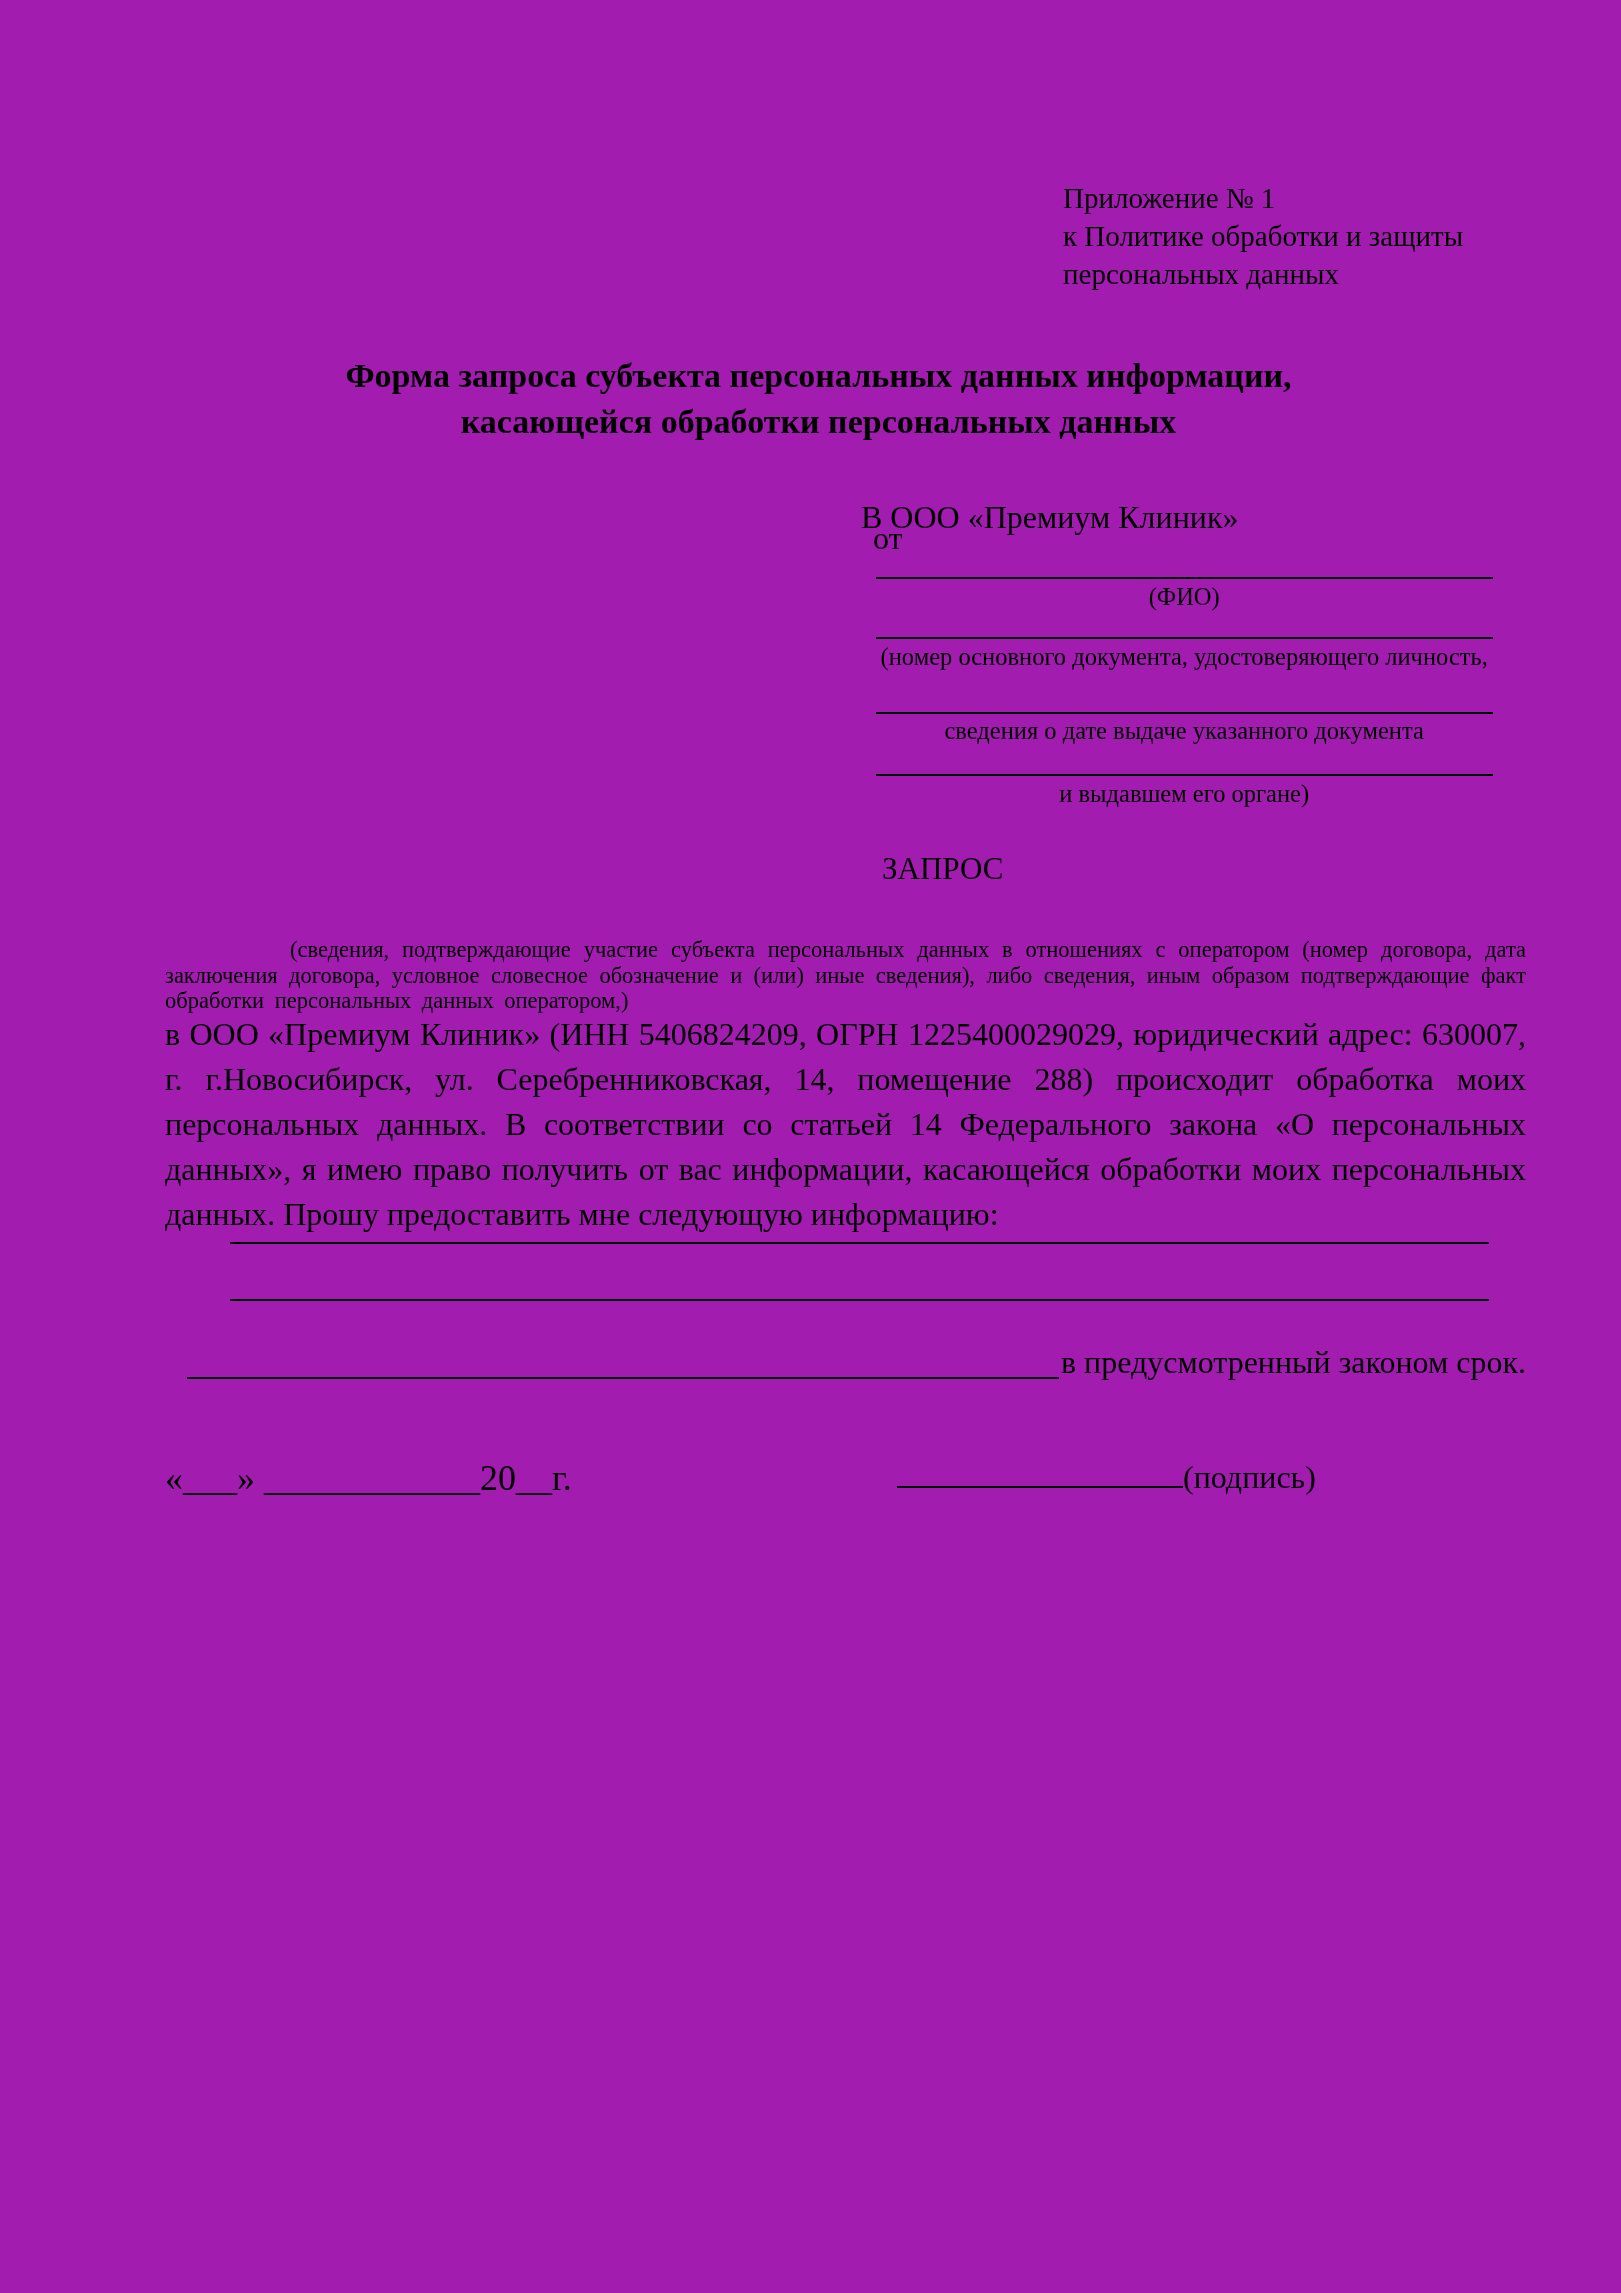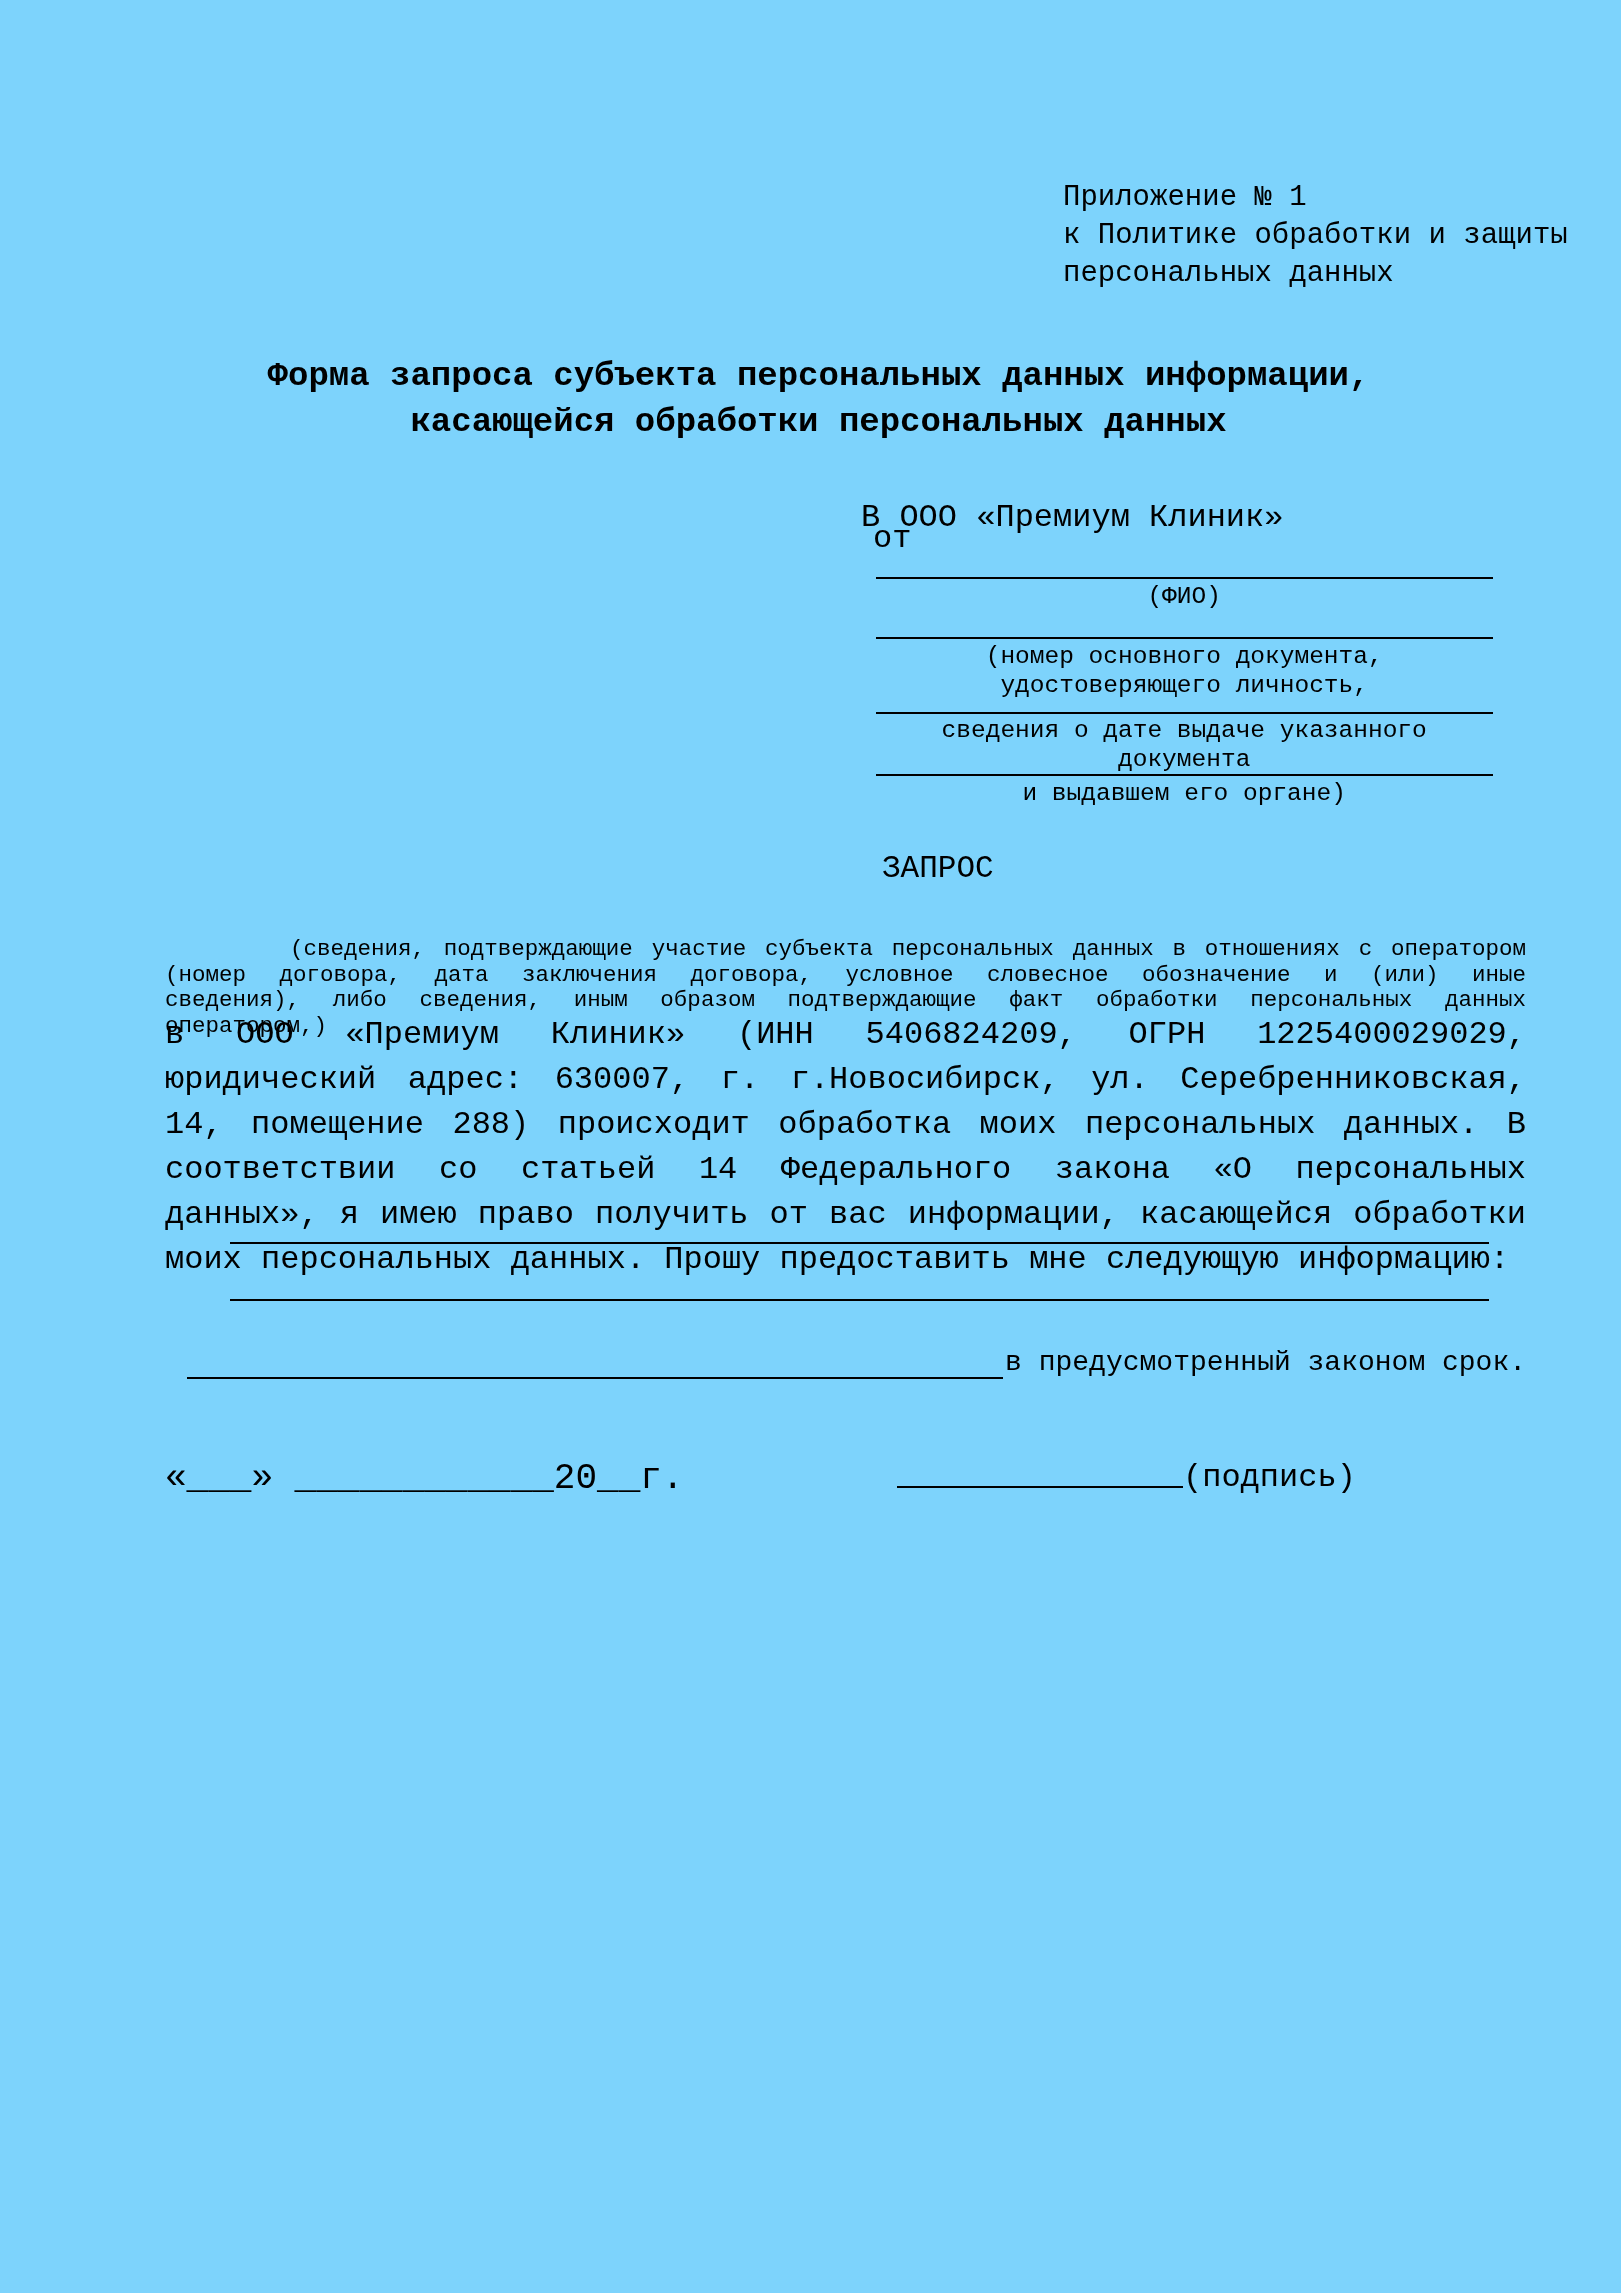--- a/index.html
+++ b/index.html
@@ -1,22 +1,22 @@
 <!DOCTYPE html>
 <html><head>
 <meta charset="utf-8">
 <style>
   html, body { margin: 0; padding: 0; background: #ffffff; }
   .page {
     position: relative;
     width: 1621px;
     height: 2294px;
-    background: #7dd3fc;
+    background: #a21caf;
     color: #000000;
-    font-family: Liberation Mono, monospace;
+    font-family: Liberation Serif, serif;
     overflow: hidden;
   }
 
   
   .appendix {
     position: absolute;
     left: 1063px;
     top: 179px;
     font-size: 29px;
     line-height: 38px;
@@ -142,21 +142,21 @@
     text-align: justify;
     text-align-last: justify;
   }
   .reply-row {
     position: absolute;
     left: 165px;
     top: 1341px;
     width: 1361px;
     display: flex;
     align-items: flex-end;
-    font-size: 28px;
+    font-size: 32px;
     line-height: 43px;
   }
   .reply-row .fill {
     flex: 1 1 auto;
     height: 0;
     border-bottom: 2.9px solid #000;
     margin: 0 2px 4.9px 21.6px;
   }
   .reply-row .suffix { white-space: nowrap; }
 

